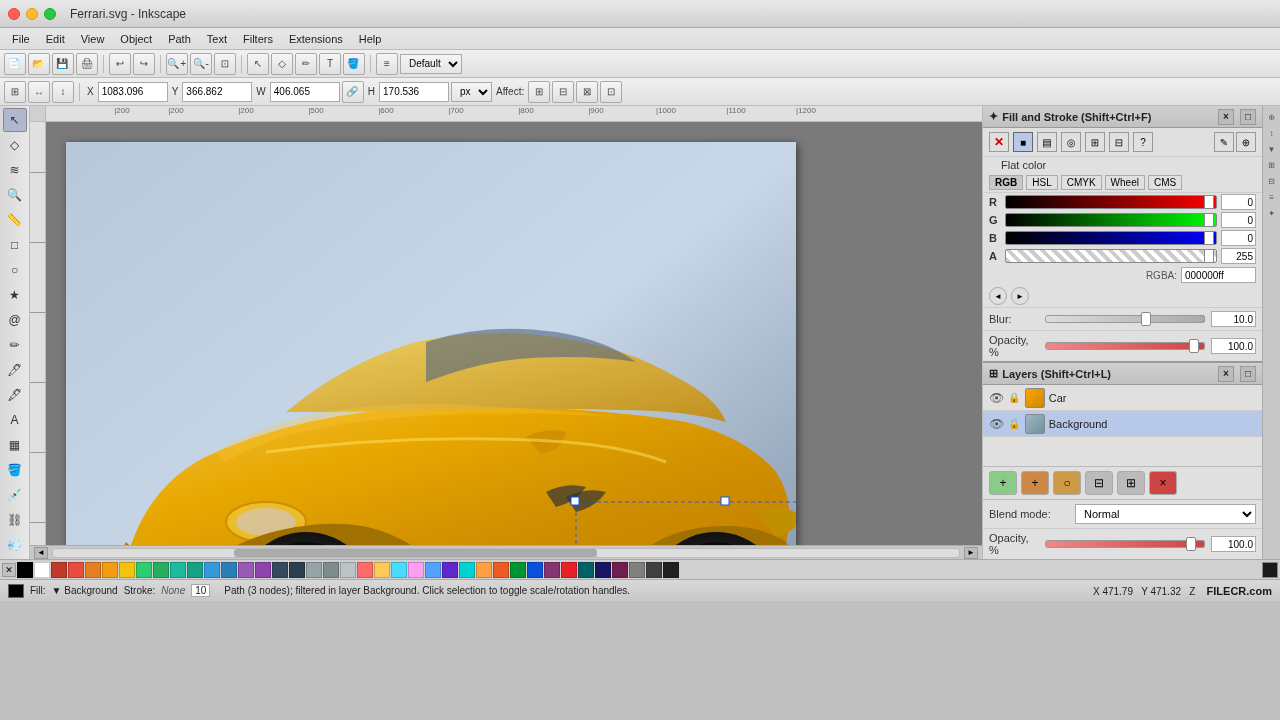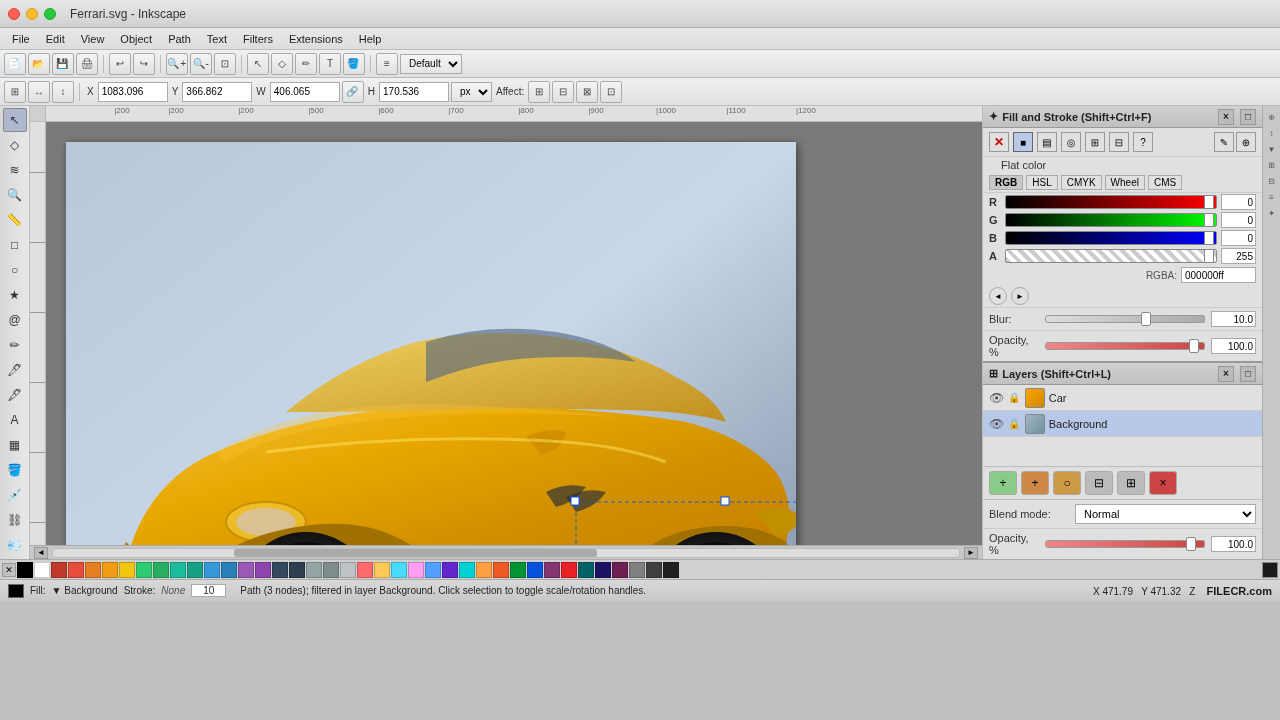--- a/index.html
+++ b/index.html
@@ -982,21 +982,21 @@
 </div>
 
 <div id="statusbar">
   <div class="status-fill-preview"></div>
   <span>Fill:</span>
   <span style="font-size:10px">
     ▼ <span>Background</span>
   </span>
   <span>Stroke:</span>
   <span class="status-stroke-label">None</span>
-  <span style="background:white;border:1px solid #aaa;padding:0 11px;">
+  <span style="background:white;border:1px solid #aaa;padding:0 3px;">
     <span>10</span>
   </span>
   <span style="margin-left:8px;">Path (3 nodes); filtered in layer Background. Click selection to toggle scale/rotation handles.</span>
   <div id="coords-display">
     <span>X 471.79</span>
     &nbsp;
     <span>Y 471.32</span>
     &nbsp;
     <span>Z</span>
     &nbsp;&nbsp;

